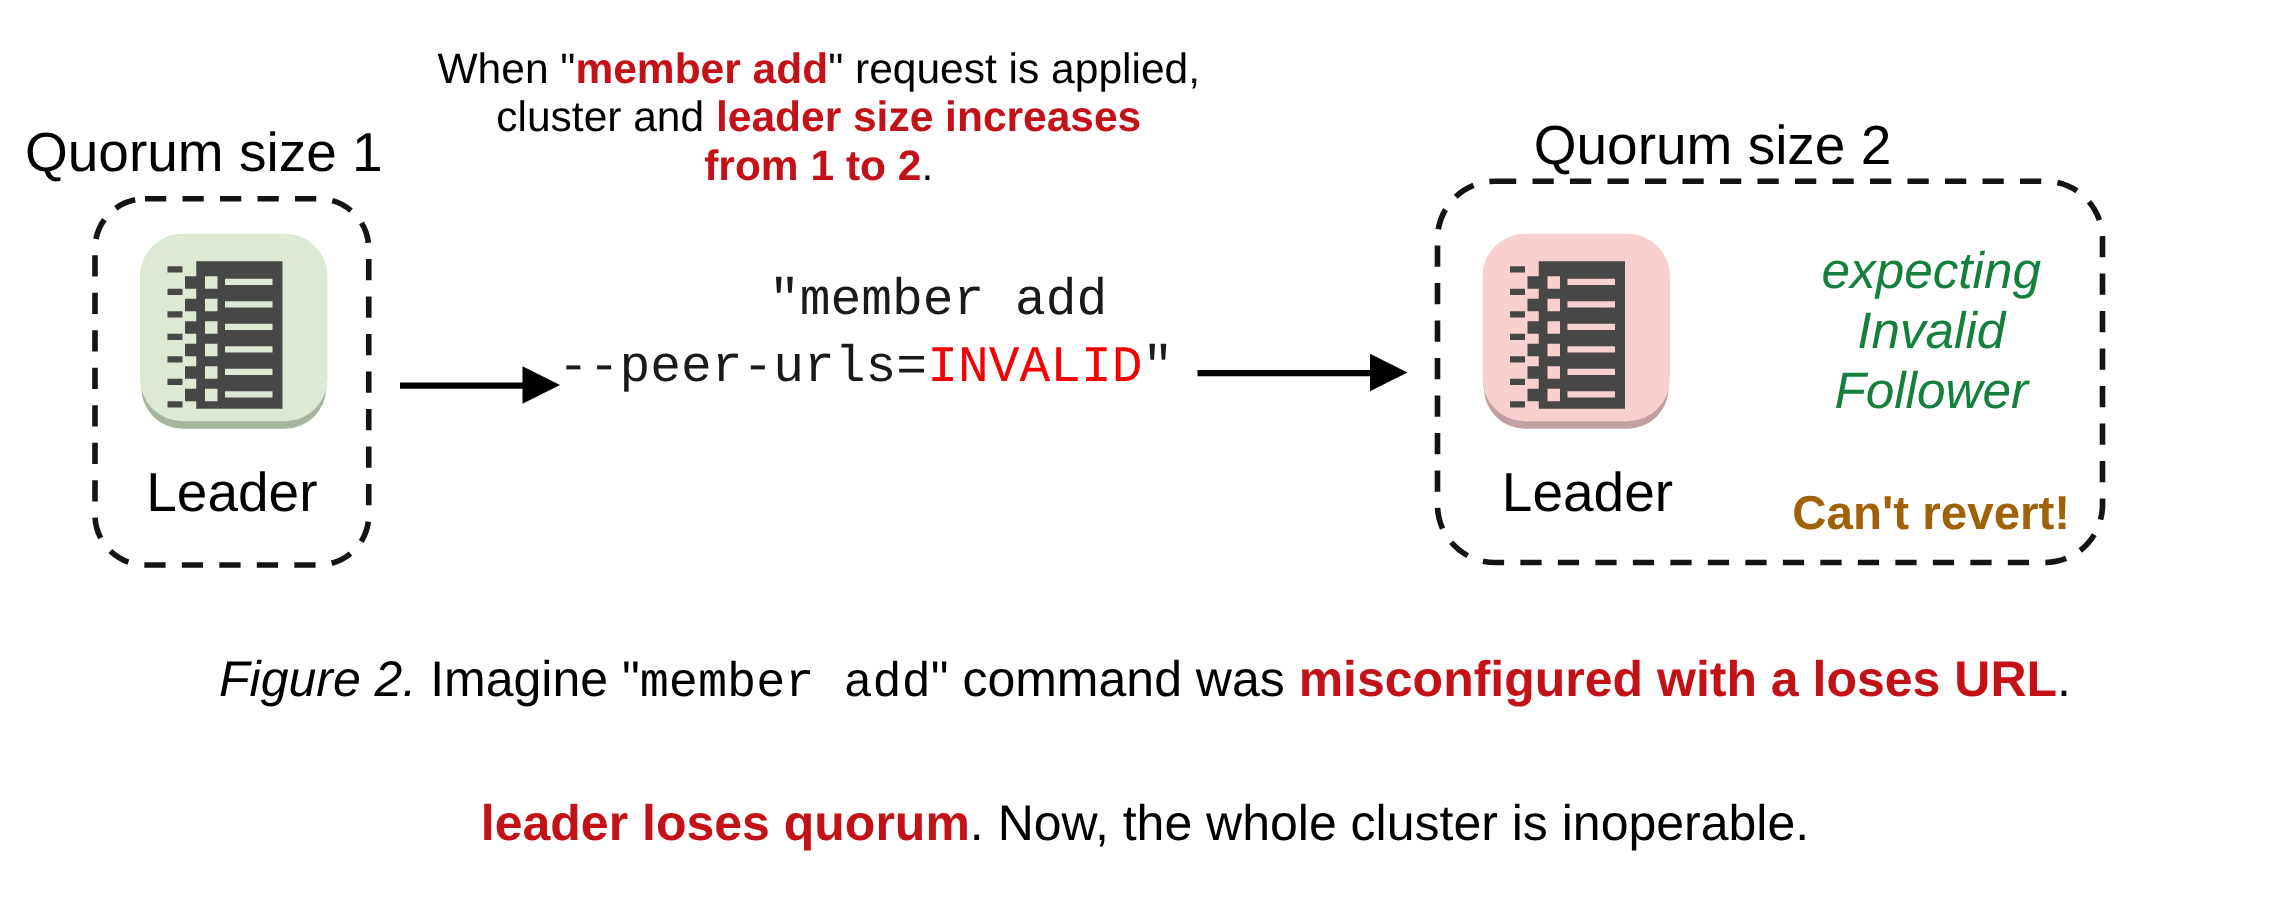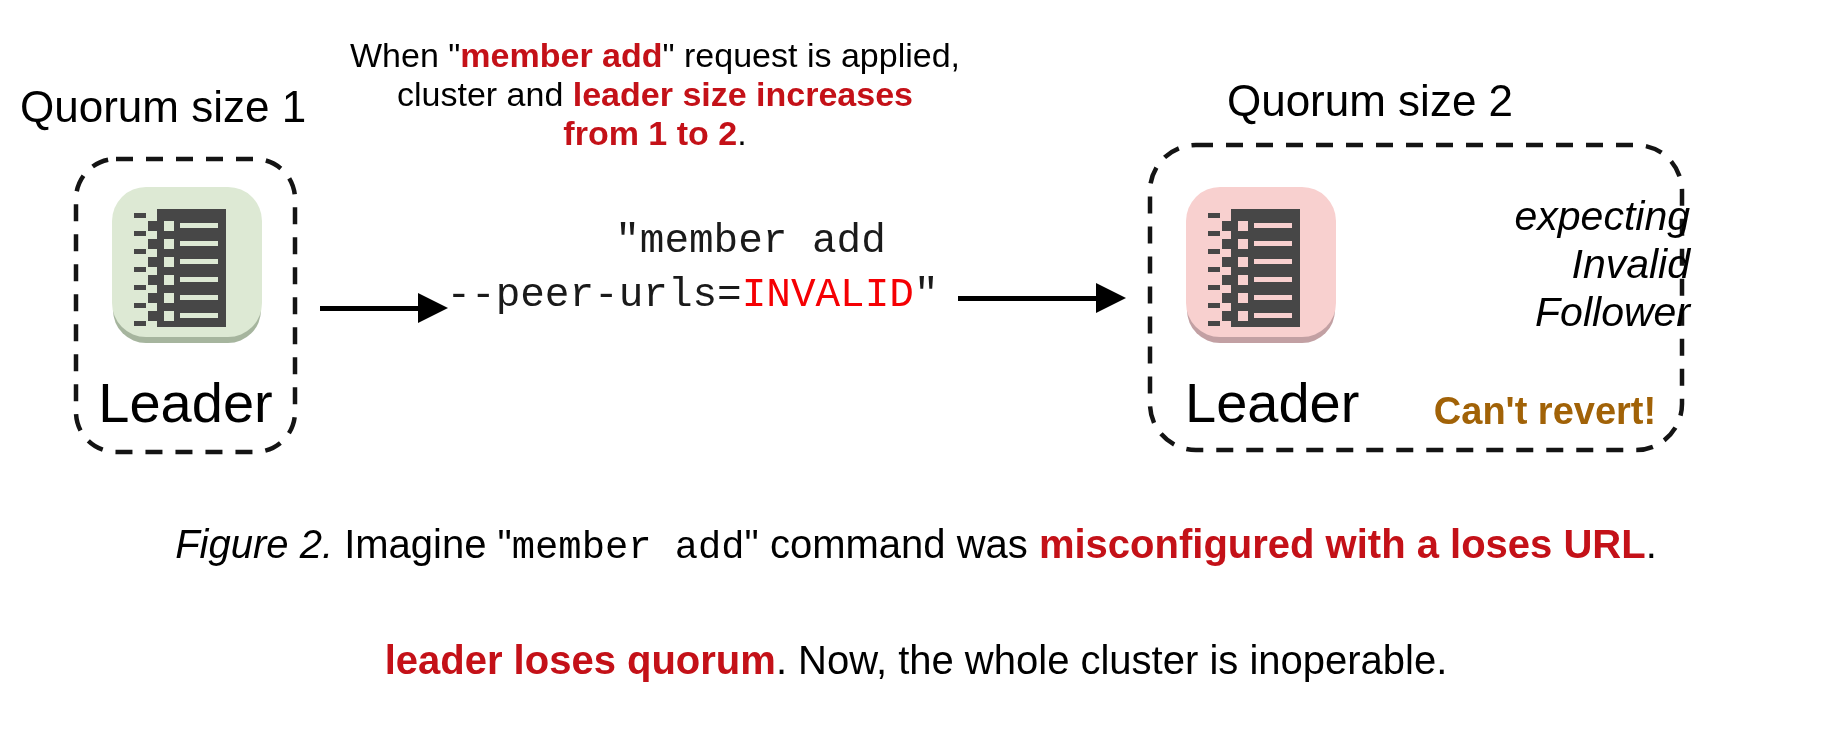--- a/index.html
+++ b/index.html
@@ -3,46 +3,46 @@
 <meta charset="utf-8">
 <style>
   html,body{margin:0;padding:0;background:#ffffff;}
   .canvas{
     position:relative;width:1832px;height:738px;background:#ffffff;overflow:hidden;
     font-family:"Liberation Sans",sans-serif;color:#000;
   }
   .abs{position:absolute;}
   .center{text-align:center;}
 
-  .cluster-title{font-size:44px;font-weight:400;color:#000;white-space:nowrap;}
+  .cluster-title{font-size:44px;font-weight:400;color:#000;white-space:nowrap;margin-top:16px;}
 
   .dashed-box-svg{position:absolute;left:0;top:0;}
 
   .node{
     position:absolute;width:150px;height:150px;border-radius:34px;
   }
   .node.green{background:#dde9d4;box-shadow:0 7px 0 -1px #a6b59e;color:#dde9d4;}
   .node.pink{background:#f8d0cf;box-shadow:0 7px 0 -1px #c2a0a3;color:#f8d0cf;}
   .node svg{display:block;width:150px;height:150px;}
 
-  .node-label{font-size:56px;color:#000;white-space:nowrap;}
+  .node-label{font-size:44px;color:#000;white-space:nowrap;}
 
   .annotation{font-size:34px;line-height:39px;color:#000;}
   .red-bold{color:#c41118;font-weight:bold;}
   .bright-red{color:#f50003;}
   .warn{color:#a16207;font-weight:bold;}
 
   .command{font-family:"Liberation Mono",monospace;font-size:41px;line-height:54px;color:#1a1a1a;white-space:nowrap;}
   .command .cmd-line1{display:block;transform:translateX(58px);}
   .command .cmd-line2{display:block;}
 
   .arrow-line{position:absolute;height:5px;background:#000;}
   .arrow-head{position:absolute;width:0;height:0;border-top:15px solid transparent;border-bottom:15px solid transparent;border-left:30px solid #000;}
 
-  .expecting{font-size:41px;line-height:48px;font-style:italic;color:#000000;text-align:right;}
+  .expecting{font-size:41px;line-height:48px;font-style:italic;color:#15803d;}
   .warning-label{font-size:38px;white-space:nowrap;}
 
   .caption{font-size:40px;line-height:56px;color:#000;}
   .caption .fig{font-style:italic;}
   .mono{font-family:"Liberation Mono",monospace;font-size:0.97em;}
 </style>
 </head>
 <body>
 
 <div class="canvas">

